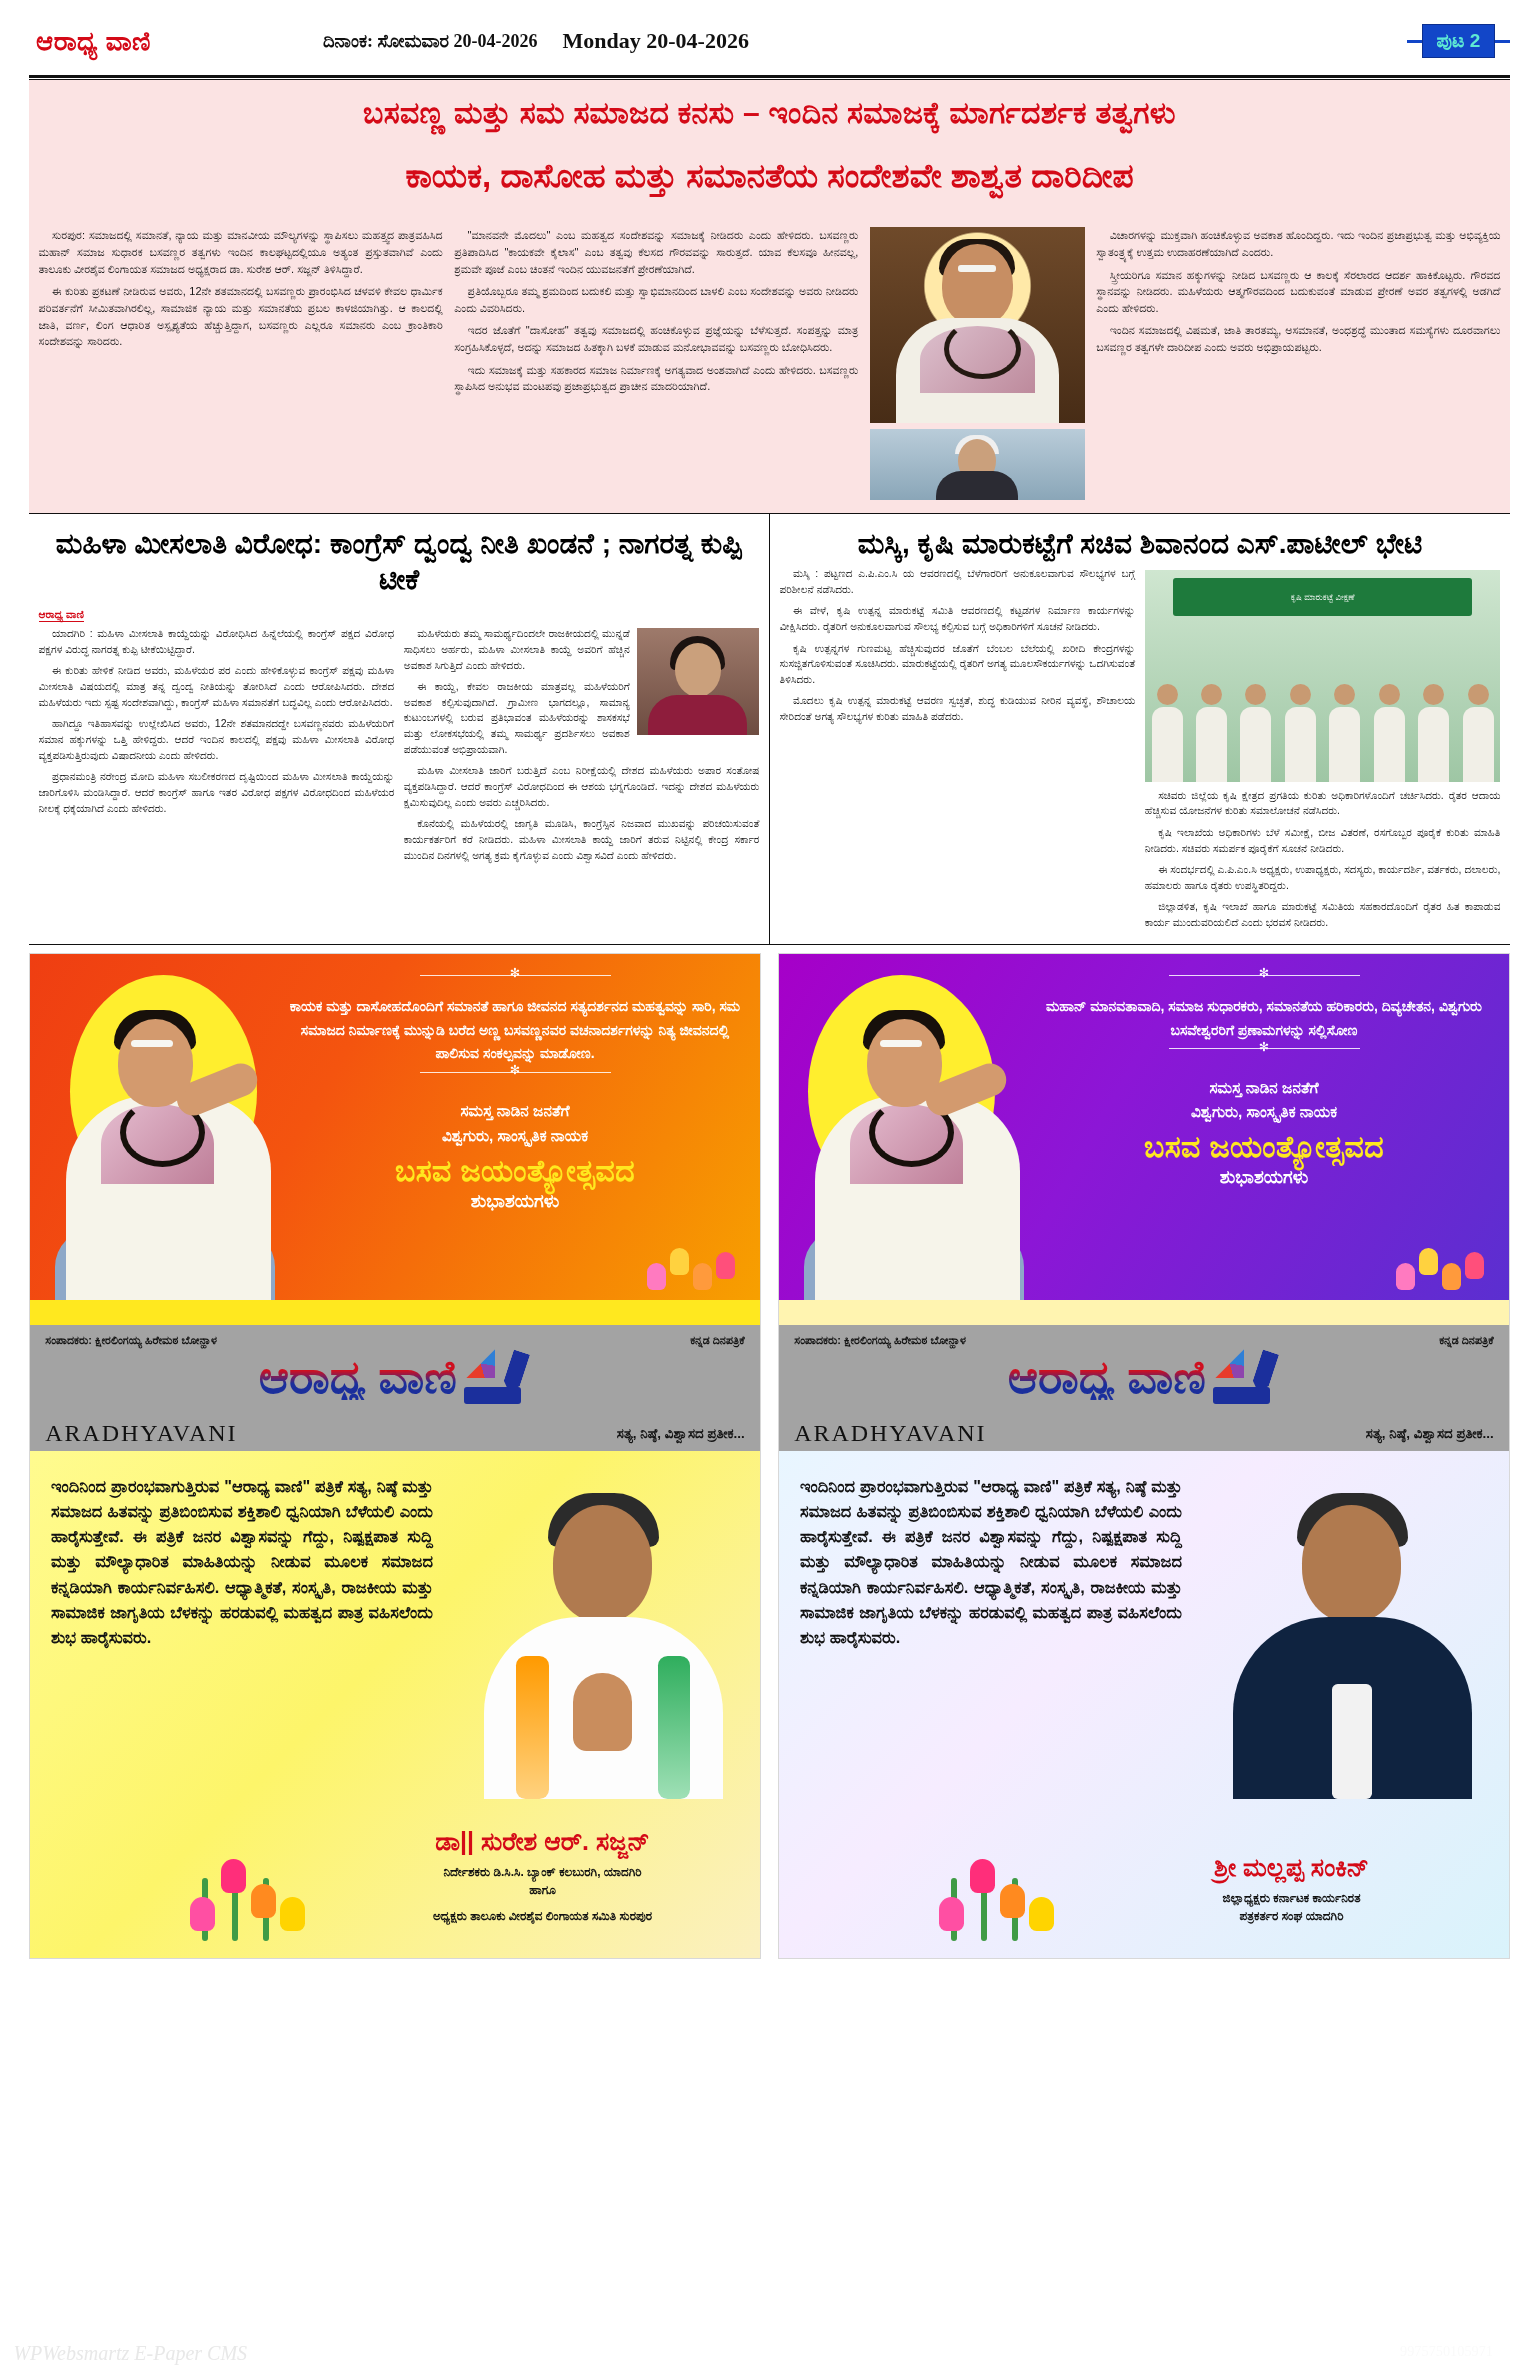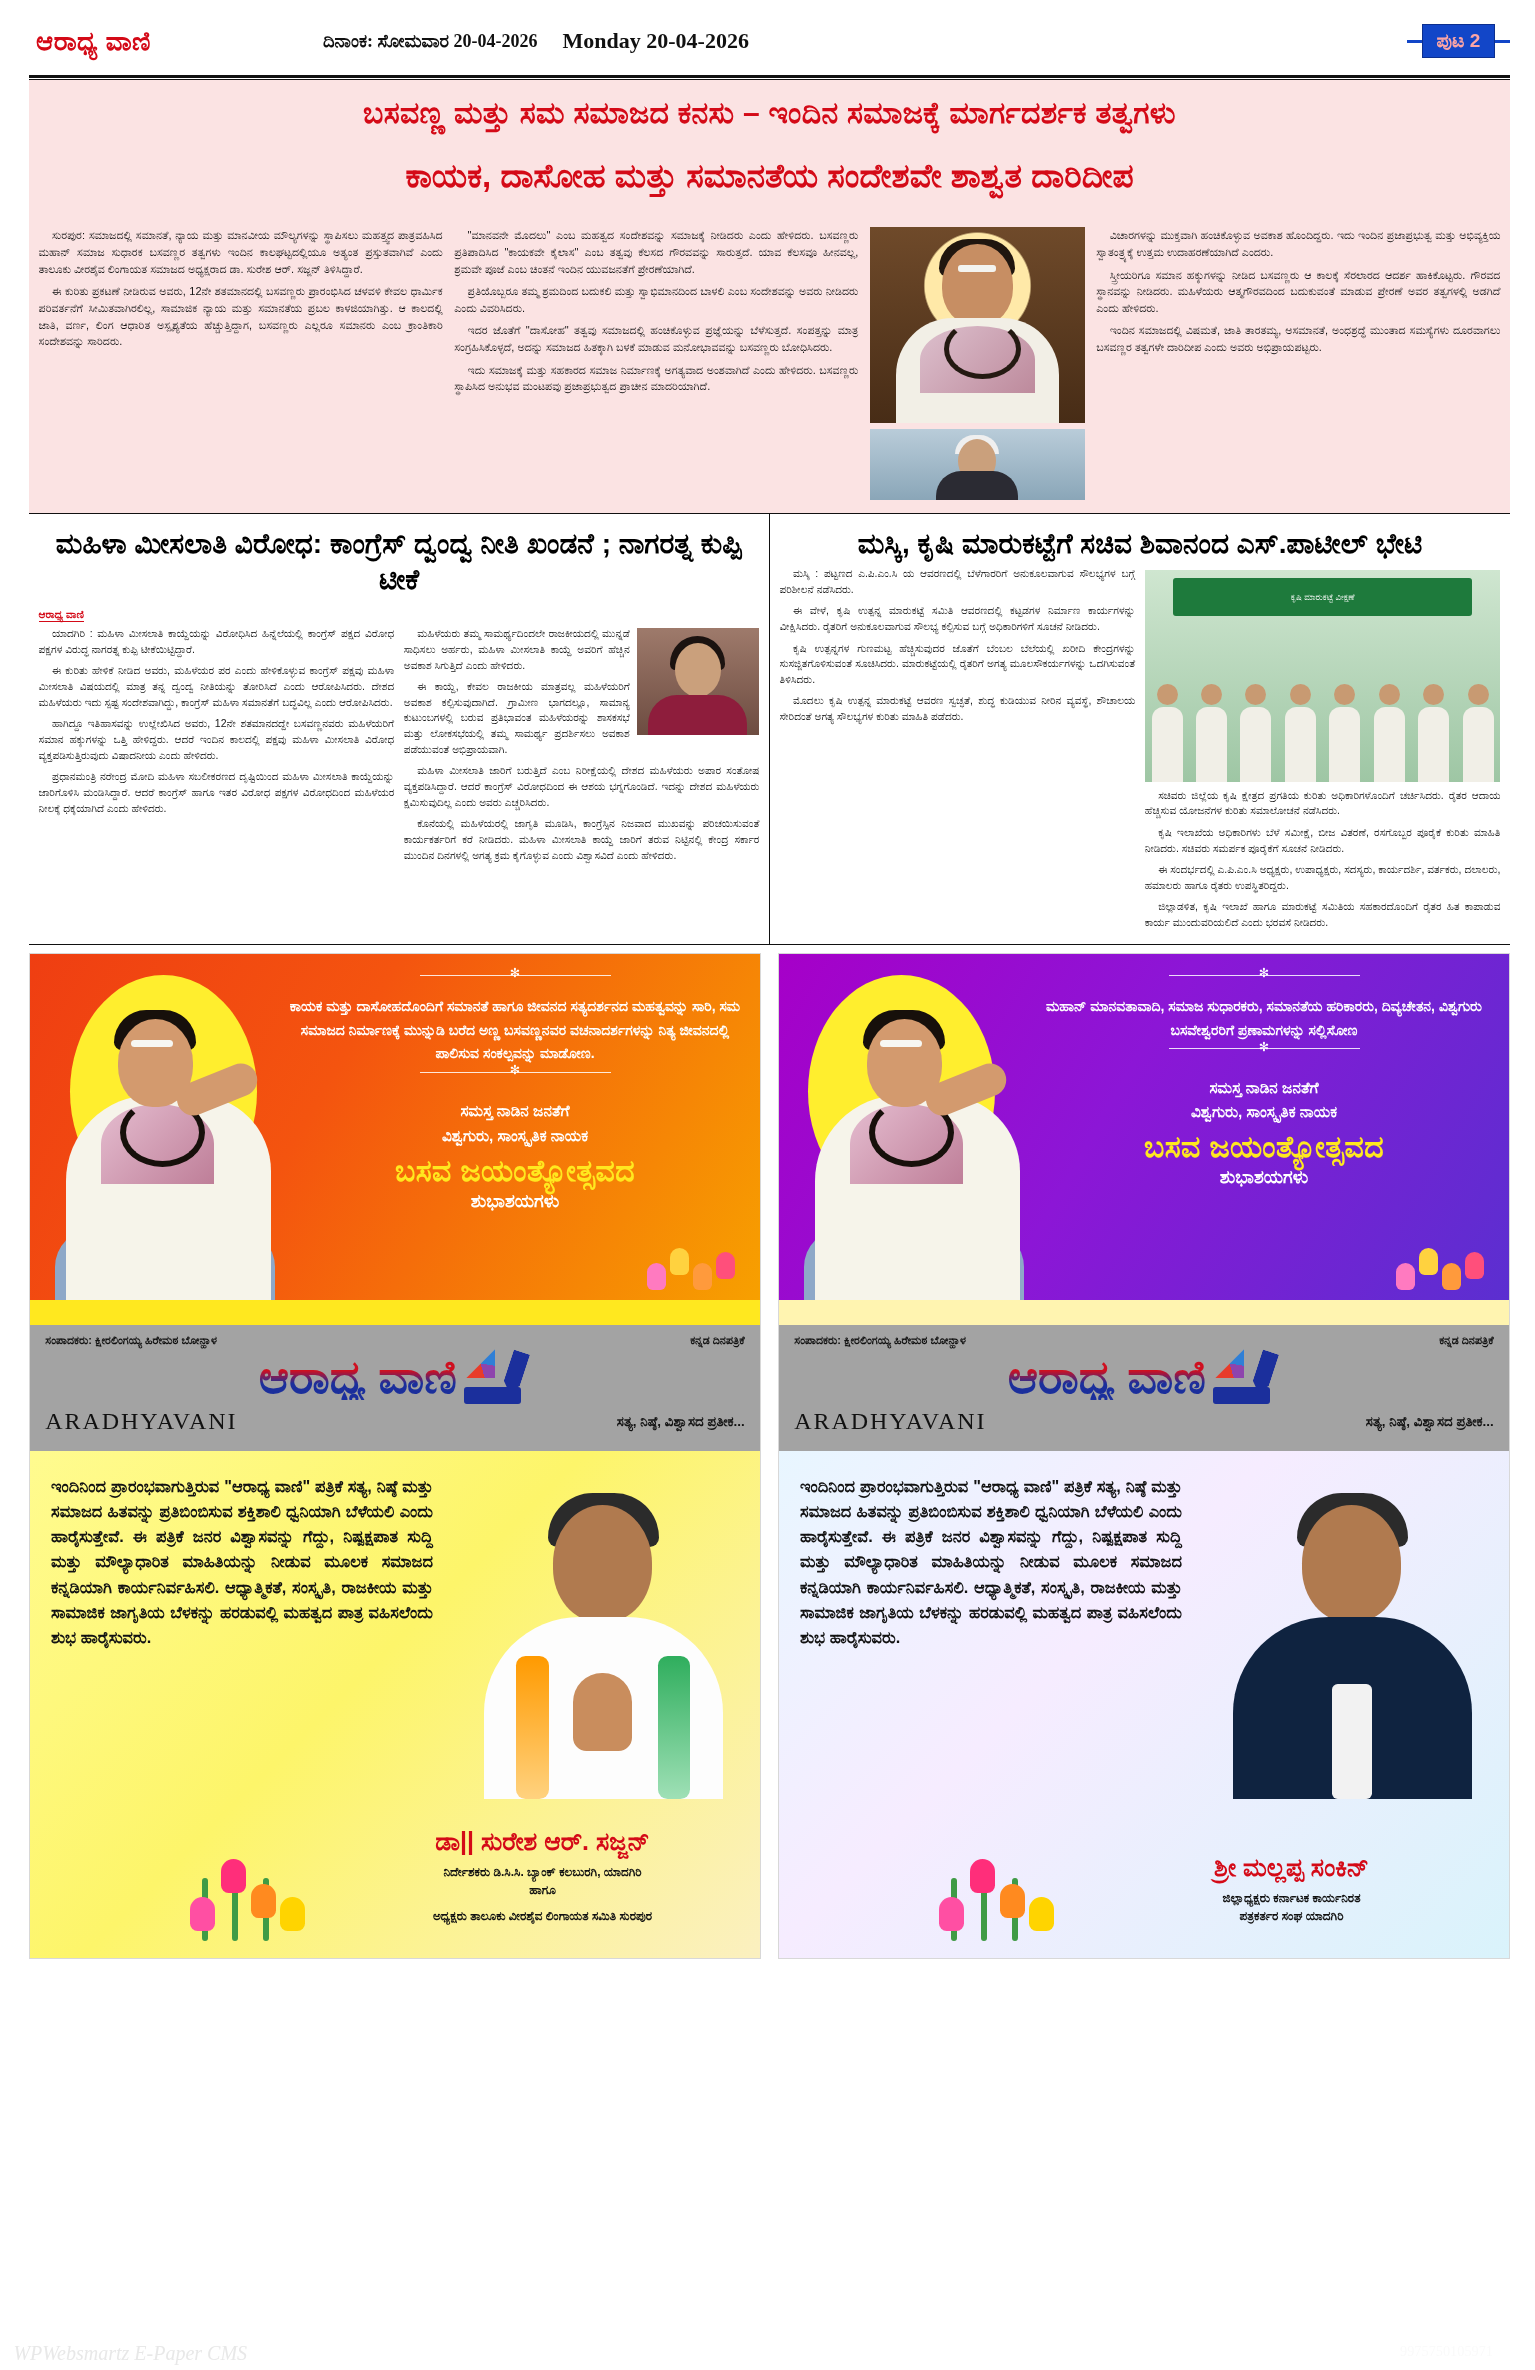--- a/index.html
+++ b/index.html
@@ -6,21 +6,21 @@
   body{width:1535px;height:2371px;font-family:"Liberation Sans",sans-serif;position:relative;overflow:hidden;}
   .page{width:1535px;height:2371px;position:relative;background:#ffffff;}
 
   
   .topbar{display:flex;align-items:center;height:69px;padding:13.4px 25px 0 36px;box-sizing:border-box;}
   .brand-mini{color:#d40a17;font-weight:bold;font-size:26px;letter-spacing:0.5px;font-family:"Liberation Sans",sans-serif;}
   .date-kn{margin-left:172px;font-weight:bold;font-size:18px;color:#111;font-family:"Liberation Serif",serif;}
   .date-en{margin-left:25px;font-weight:bold;font-size:22px;color:#111;font-family:"Liberation Serif",serif;}
   .page-chip-wrap{margin-left:auto;display:flex;align-items:center;}
   .chip-dash{width:15.3px;height:2.9px;background:#1246c8;}
-  .page-chip{background:#1246c8;color:#fca5a5;font-weight:bold;font-size:19px;padding:4.8px 13.4px 5.7px;border:1px solid #0c2f8f;}
+  .page-chip{background:#1246c8;color:#5eead4;font-weight:bold;font-size:19px;padding:4.8px 13.4px 5.7px;border:1px solid #0c2f8f;}
 
   .rule-thick{height:2.9px;background:#111;margin:5.7px 25px 0 29px;}
   .rule-thin{height:1px;background:#111;margin:1.9px 25px 0 29px;}
 
   
   .lead{margin:0 25px 0 29px;background:#fbe3e3;border-bottom:1.9px solid #111;padding-bottom:5.7px;}
   .lead h1{margin:0;padding:13.4px 9.6px 1.9px;text-align:center;color:#d40a17;font-size:30px;font-weight:bold;letter-spacing:0.3px;line-height:1.25;}
   .lead h2{margin:16px;padding:5.7px 9.6px 11.5px;text-align:center;color:#d40a17;font-size:33px;font-weight:bold;line-height:1.25;}
   .lead-body{display:flex;gap:11.5px;padding:3.8px 9.6px 7.6px;}
   .col{flex:1;font-size:11px;line-height:1.52;text-align:justify;color:#151515;}
@@ -96,21 +96,21 @@
   .mast-main{display:flex;align-items:center;justify-content:center;margin-top:1.9px;}
   .mast-word{font-size:46px;font-weight:bold;line-height:1;
      background:linear-gradient(#cf1020 0%,#cf1020 36%,#1b2f9c 64%,#1b2f9c 100%);
      -webkit-background-clip:text;background-clip:text;color:transparent;}
   .mast-logo{width:63px;height:55px;margin:0 5.7px;position:relative;}
   .ml-fan{position:absolute;left:3.8px;top:0;width:29px;height:29px;background:
      conic-gradient(from 200deg,#e83b2a 0 18%,#f3a712 18% 36%,#2fae5d 36% 54%,#2f7fd6 54% 72%,#8e44ad 72% 90%,#e83b2a 90% 100%);
      clip-path:polygon(100% 0,0 100%,100% 100%);}
   .ml-pen{position:absolute;right:1.9px;top:1.9px;width:17px;height:42px;background:#1b2f9c;transform:rotate(18deg);clip-path:polygon(0 0,100% 0,100% 78%,50% 100%,0 78%);}
   .ml-book{position:absolute;left:1.9px;bottom:0;width:57px;height:17px;background:#1b2f9c;border-radius:2.9px;}
-  .mast-sub{display:flex;justify-content:space-between;align-items:center;margin-top:4px;}
+  .mast-sub{display:flex;justify-content:space-between;align-items:center;margin-top:16px;}
   .mast-en{font-family:"Liberation Serif",serif;font-size:24px;letter-spacing:1.9px;color:#111;}
   .mast-tag{font-size:13.4px;font-weight:bold;color:#111;}
 
   
   .bot{position:relative;height:507px;overflow:hidden;}
   .bot.left{background:linear-gradient(135deg,#fffb8f 0%,#fdf56a 45%,#fbf0c0 100%);}
   .bot.right{background:linear-gradient(135deg,#e8f6ff 0%,#f6ecff 40%,#d9f3fb 100%);}
   .bot-text{position:absolute;left:21px;top:23px;width:382px;font-size:16.3px;line-height:1.55;font-weight:bold;color:#111;text-align:justify;}
   .bot-person{position:absolute;right:0;top:0;width:315px;height:382px;}
   .bp-head{position:absolute;left:50%;top:54px;width:99px;height:117px;margin-left:-50px;border-radius:50% 50% 46% 46%;background:#b07a4f;}

